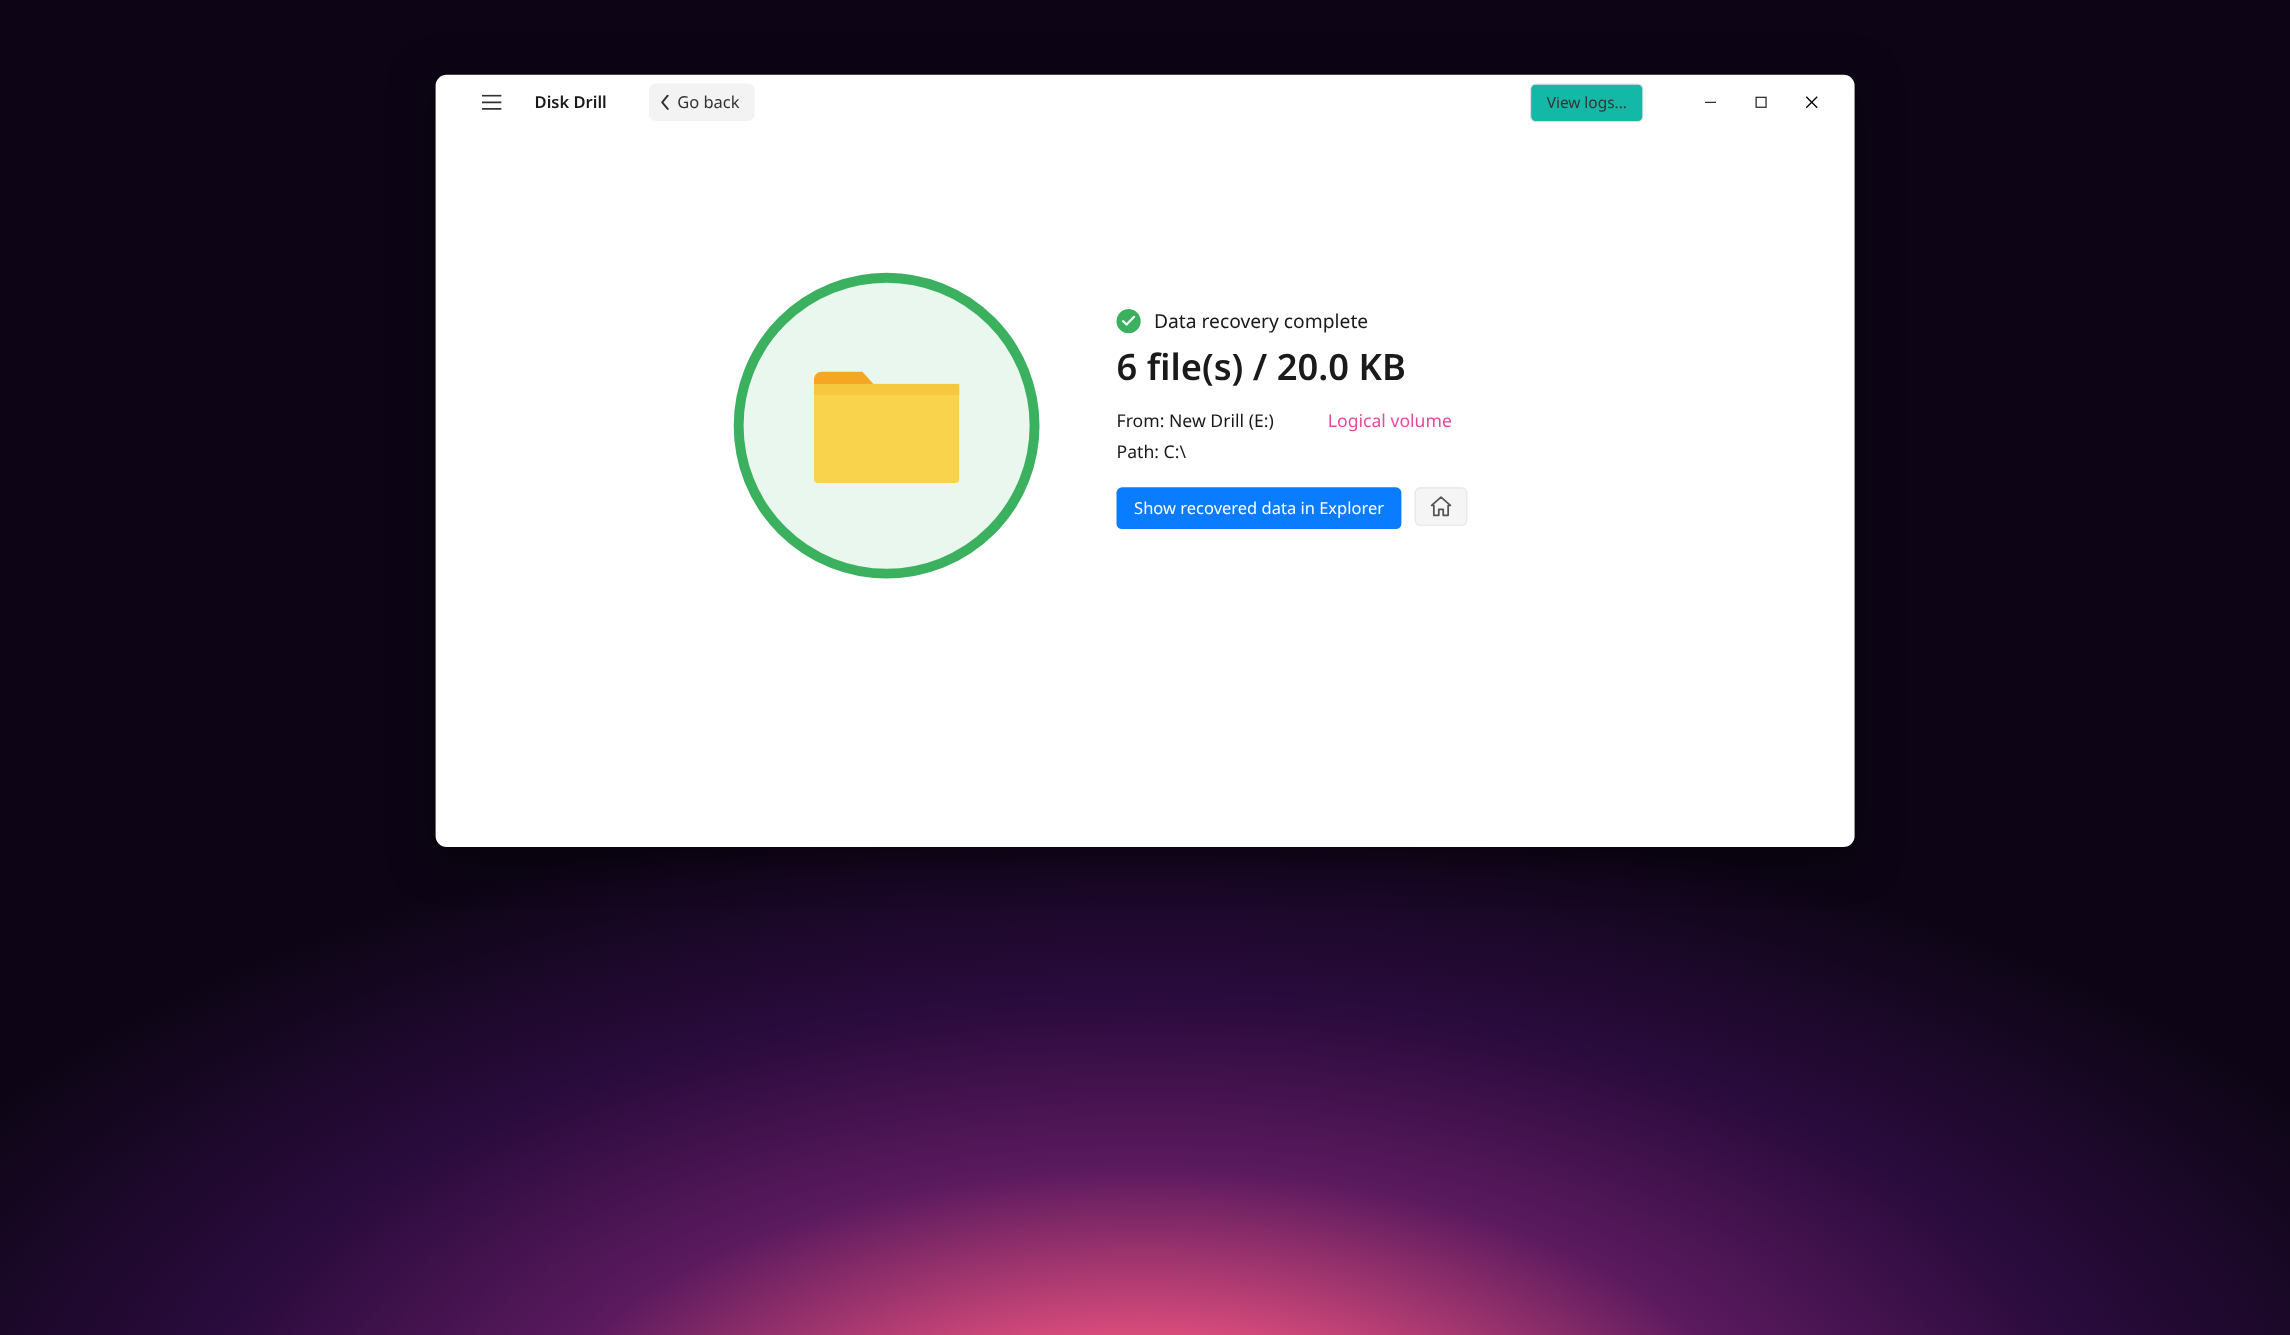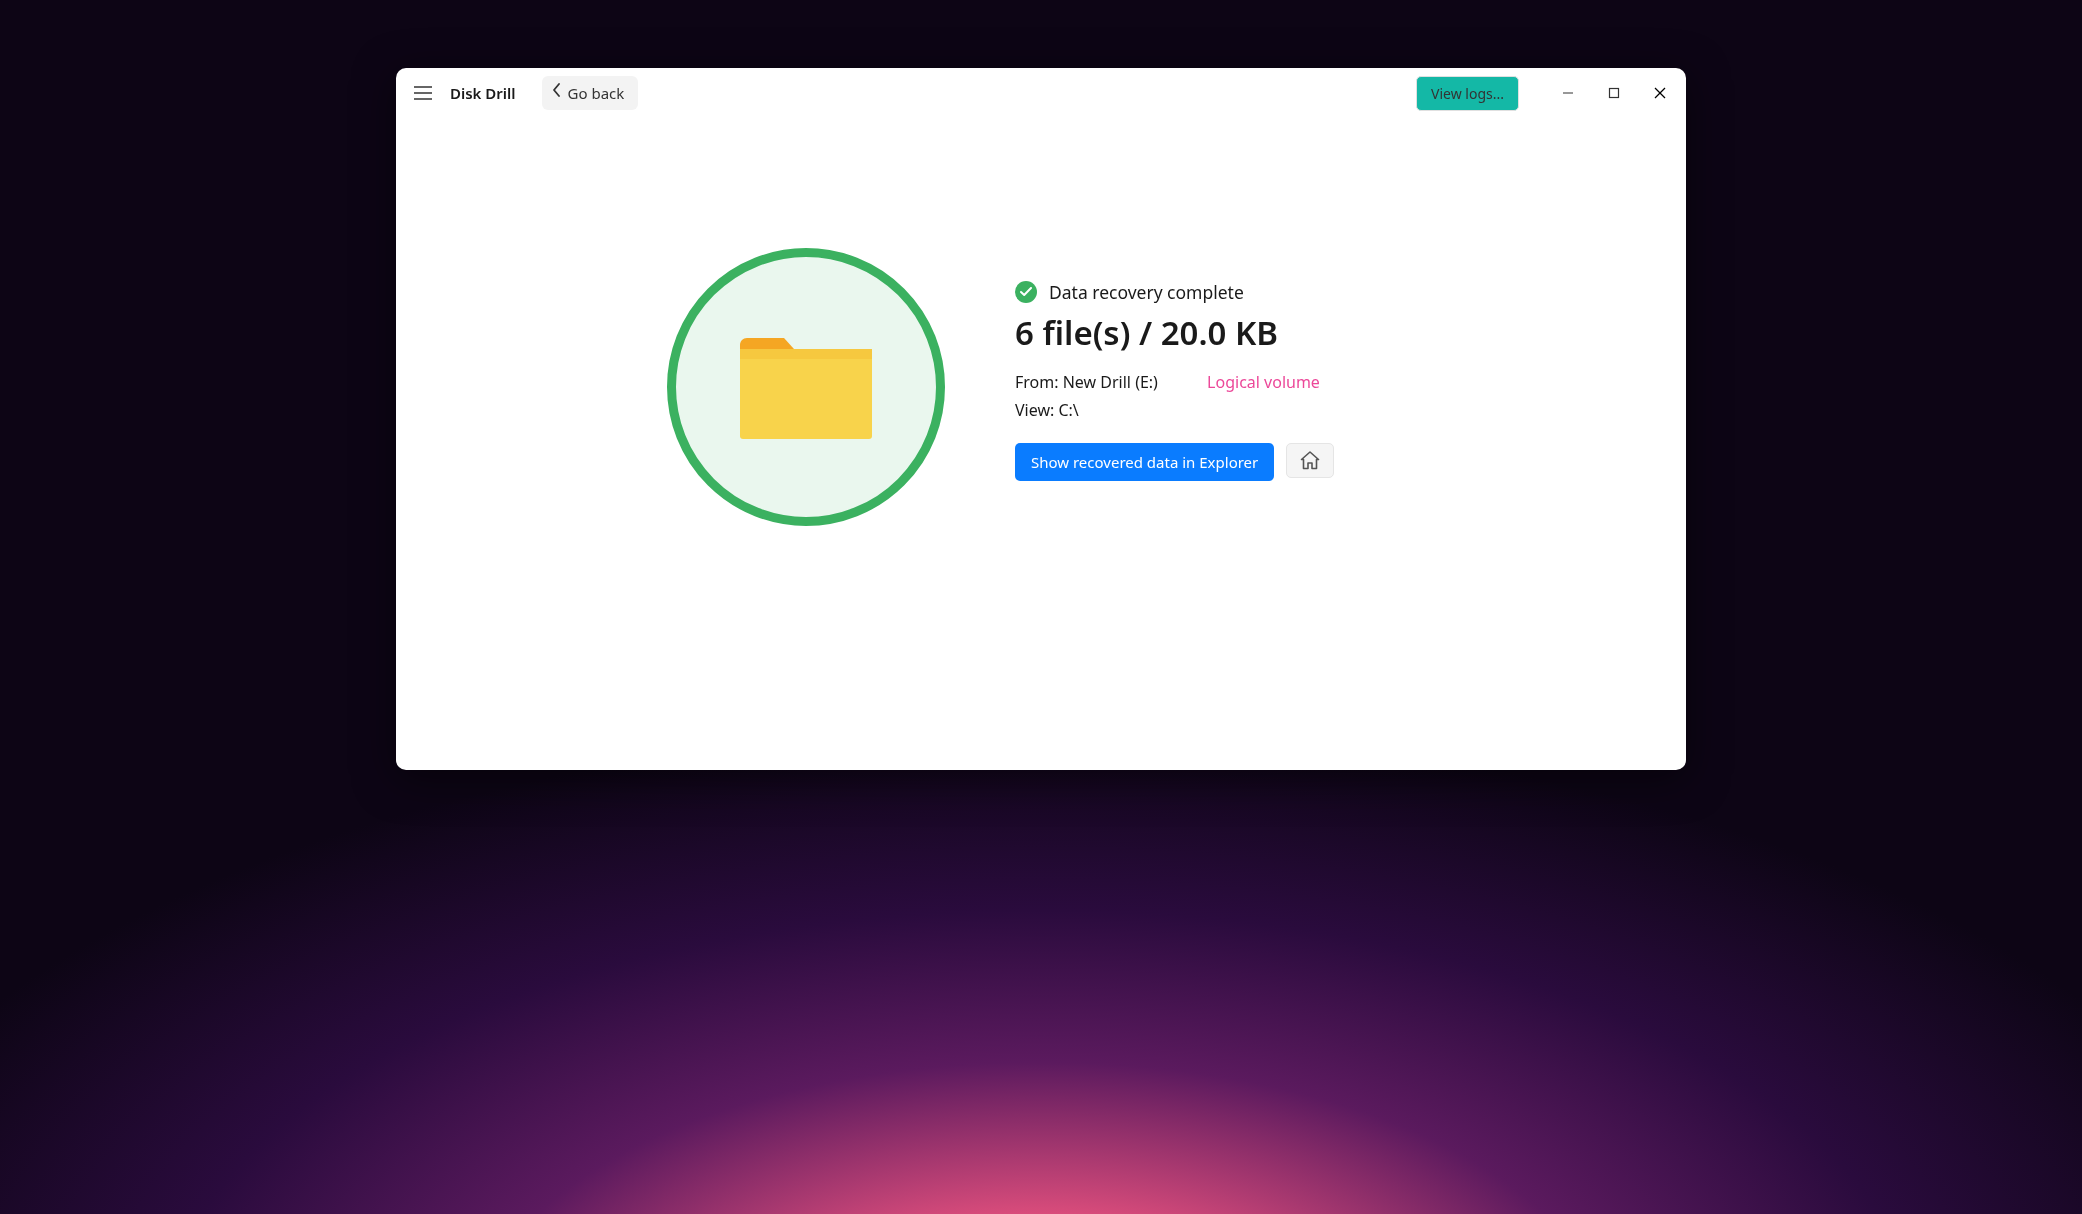--- a/index.html
+++ b/index.html
@@ -22,41 +22,43 @@
     box-shadow: 0 8px 40px rgba(0,0,0,0.5);
     display: flex;
     flex-direction: column;
     overflow: hidden;
   }
 
   .titlebar {
     height: 50px;
     display: flex;
     align-items: center;
-    padding: 0 3px 0 10px;
-    gap: 8px;
+    padding: 0 16px 0 10px;
+    gap: 20px;
+    margin-left: 24px;
   }
 
   .hamburger {
     width: 34px; height: 34px;
     display: flex; align-items: center; justify-content: center;
     border-radius: 4px;
     cursor: pointer;
   }
 
   .app-title {
     font-weight: 600;
     font-size: 15px;
     color: #1a1a1a;
     margin-left: 2px;
     margin-right: 18px;
   }
 
   .go-back-btn {
     display: flex;
+    align-items: center;
     gap: 6px;
     background: #f3f3f3;
     border: none;
     border-radius: 6px;
     padding: 7px 14px 7px 10px;
     font-size: 15px;
     color: #333;
     cursor: pointer;
     font-family: inherit;
   }
@@ -239,21 +241,21 @@
 
       <div class="summary">6 file(s) / 20.0 KB</div>
 
       <div class="meta-row">
         <span class="meta-label">From:</span>
         <span>New Drill (E:)</span>
         <span class="meta-aux">Logical volume</span>
       </div>
 
       <div class="meta-row">
-        <span class="meta-label">View:</span>
+        <span class="meta-label">Path:</span>
         <span>C:\</span>
       </div>
 
       <div class="actions-row">
         <button class="primary-btn">Show recovered data in Explorer</button>
         <button class="icon-btn">
           <svg width="20" height="19" viewBox="0 0 20 19">
             <path d="M10 1 L18.5 8.5 L16.5 8.5 L16.5 17.5 L12 17.5 L12 12 L8 12 L8 17.5 L3.5 17.5 L3.5 8.5 L1.5 8.5 Z" fill="none" stroke="#555" stroke-width="1.6" stroke-linejoin="round"></path>
           </svg>
         </button>

